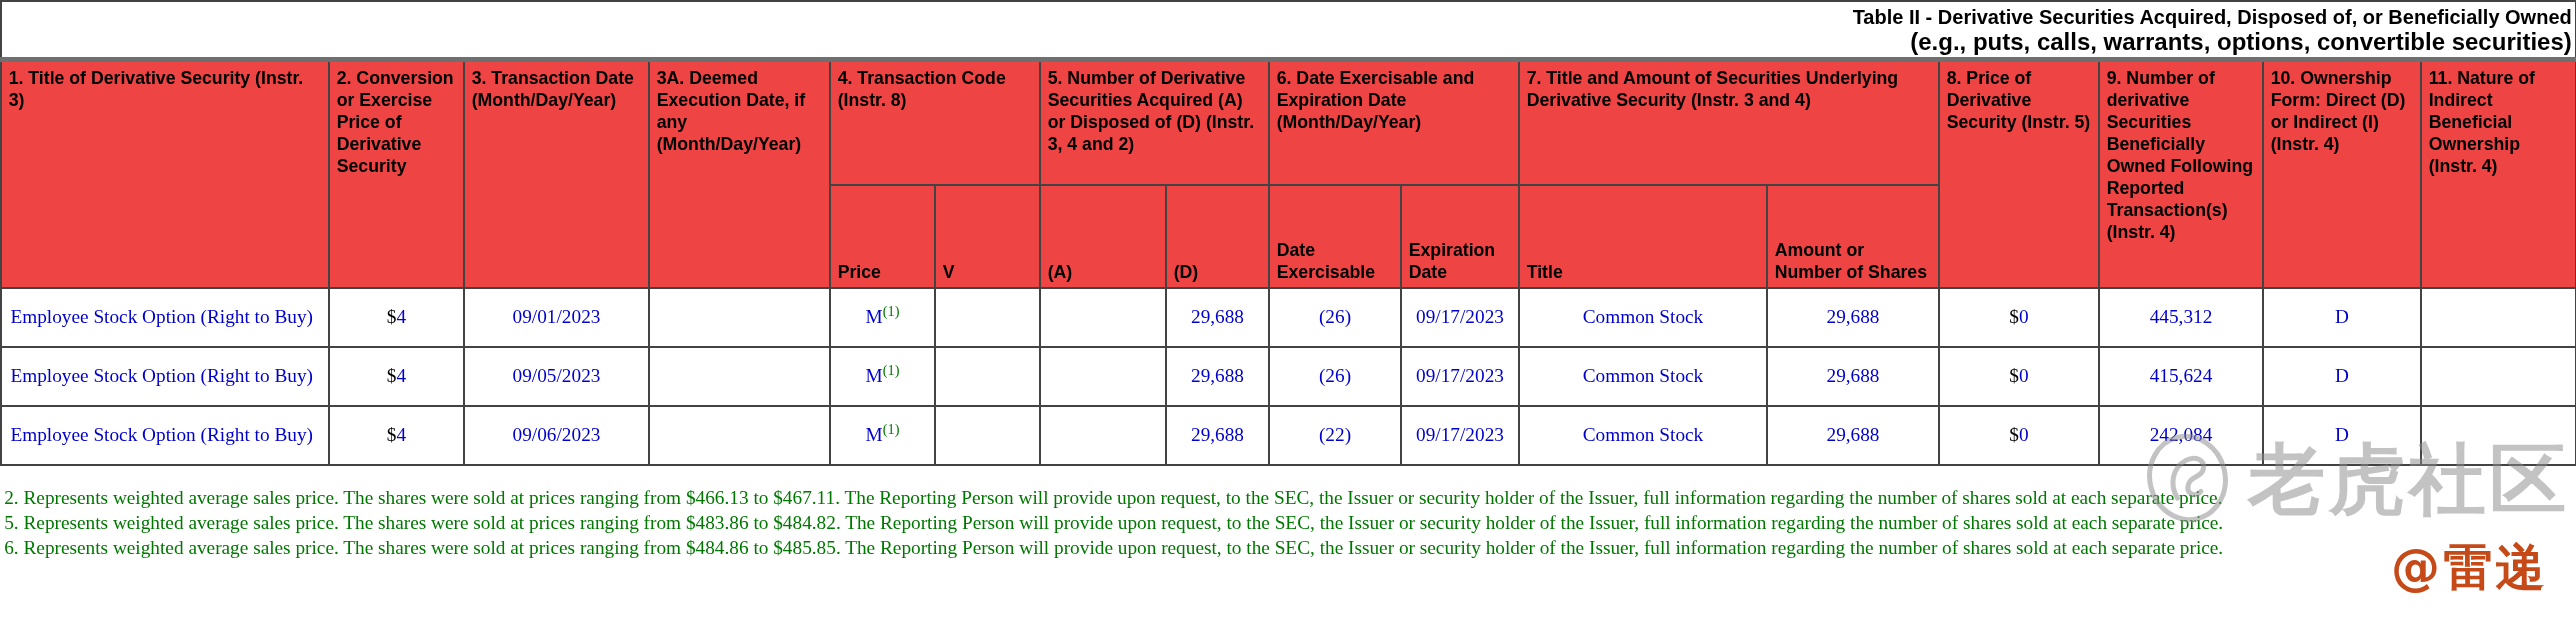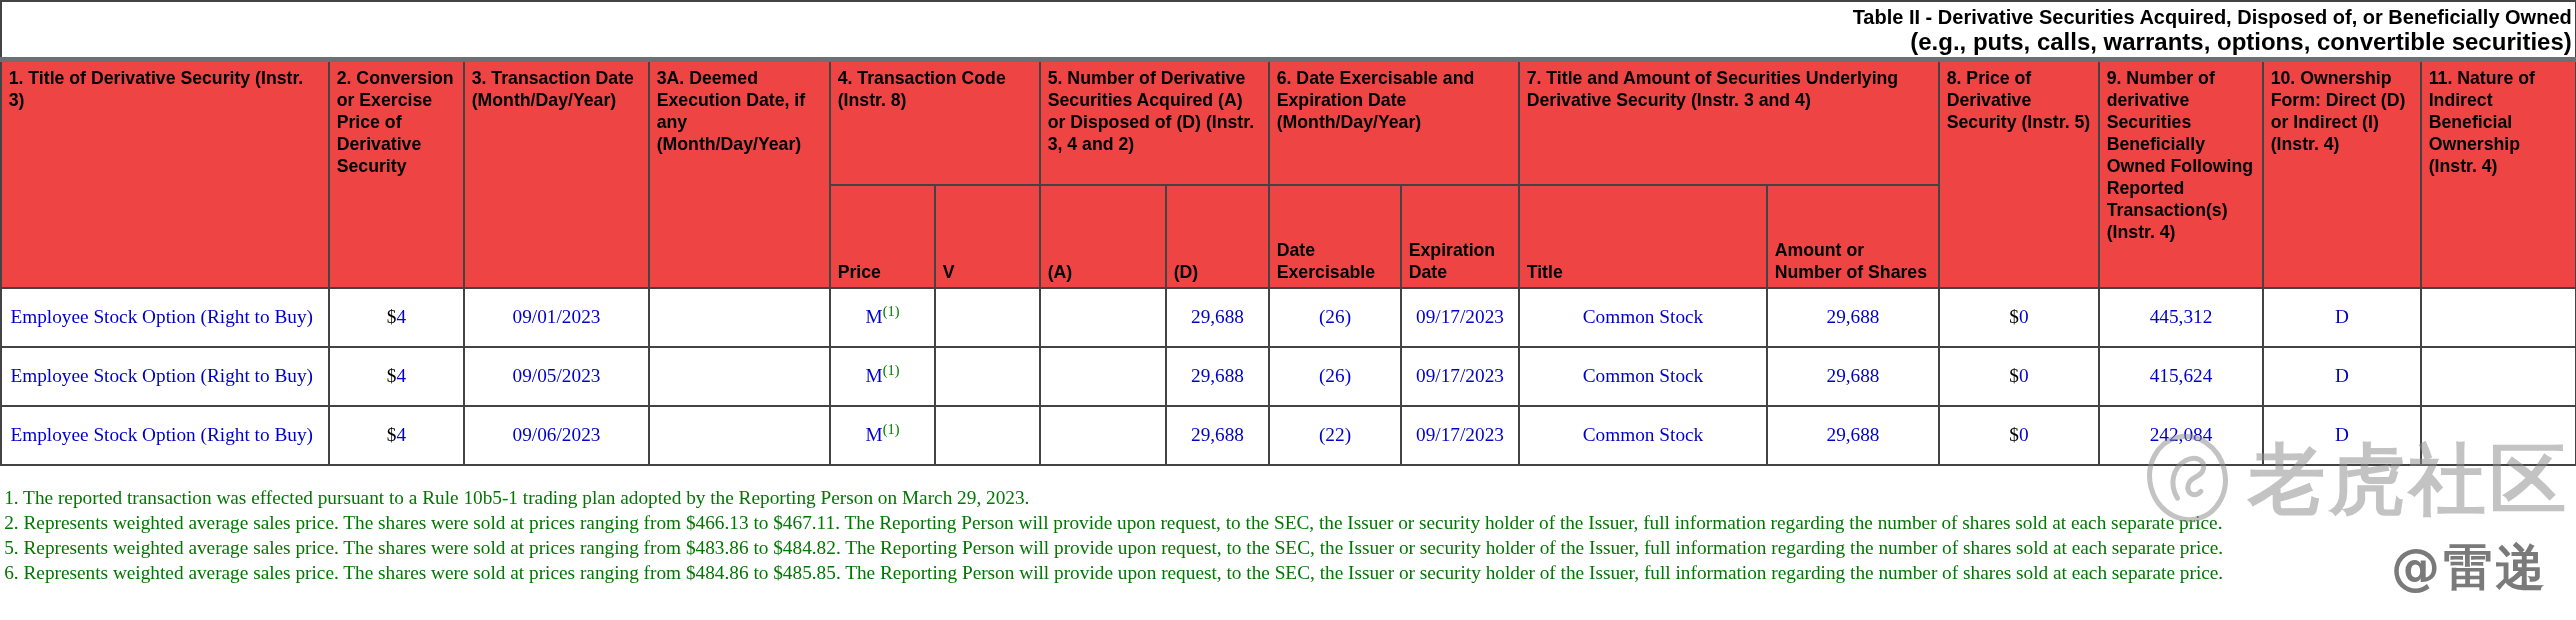--- a/index.html
+++ b/index.html
@@ -57,21 +57,21 @@
     position:absolute; left:2144px; top:431px; z-index:4; pointer-events:none;
     display:flex; align-items:center; gap:17px; opacity:0.52;
   }
   .wm-logo { flex:0 0 auto; }
   .wm-text {
     font-size:77px; font-weight:bold; color:#8d8d8d; letter-spacing:3.4px;
     font-family:"DejaVu Sans", sans-serif; line-height:1;
   }
   .wm-handle {
     position:absolute; left:2391px; top:535px; z-index:4; pointer-events:none;
-    font-size:49px; font-weight:bold; color:#737373; letter-spacing:3.4px;
+    font-size:49px; font-weight:bold; color:#c2410c; letter-spacing:3.4px;
     font-family:"DejaVu Sans", sans-serif; opacity:0.95;
   }
 </style>
 </head>
 <body>
 
 <table class="form4">
   <colgroup>
     <col style="width:328px">
       <col style="width:135px">
@@ -178,21 +178,20 @@
     <td>29,688</td>
     <td><span class="blk">$</span><span>0</span></td>
     <td>242,084</td>
     <td>D</td>
     <td></td>
   </tr>
 </tbody>
   </table>
 
 <div class="footer">
-  <div class="fn">1. The reported transaction was effected pursuant to a Rule 10b5-1 trading plan adopted by the Reporting Person on March 29, 2023.</div>
   <div class="fn">2. Represents weighted average sales price. The shares were sold at prices ranging from $466.13 to $467.11. The Reporting Person will provide upon request, to the SEC, the Issuer or security holder of the Issuer, full information regarding the number of shares sold at each separate price.</div>
   <div class="fn">5. Represents weighted average sales price. The shares were sold at prices ranging from $483.86 to $484.82. The Reporting Person will provide upon request, to the SEC, the Issuer or security holder of the Issuer, full information regarding the number of shares sold at each separate price.</div>
   <div class="fn">6. Represents weighted average sales price. The shares were sold at prices ranging from $484.86 to $485.85. The Reporting Person will provide upon request, to the SEC, the Issuer or security holder of the Issuer, full information regarding the number of shares sold at each separate price.</div>
 </div>
 
 <div class="wm">
   <span class="wm-logo">
     <svg width="87" height="94" viewBox="0 0 104 112">
       <ellipse cx="52" cy="56" rx="45" ry="50" fill="none" stroke="#8d8d8d" stroke-width="6" transform="rotate(-14 52 56)"></ellipse>
       <path d="M40 80 C30 64 34 44 50 35 C61 29 73 34 71 45 C69 56 56 53 53 64 C50 75 61 80 68 72" fill="none" stroke="#8d8d8d" stroke-width="6" stroke-linecap="round"></path>

